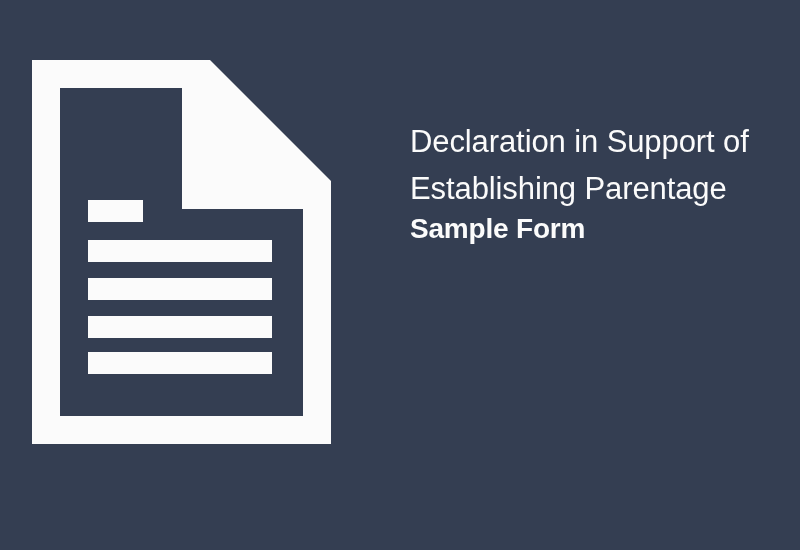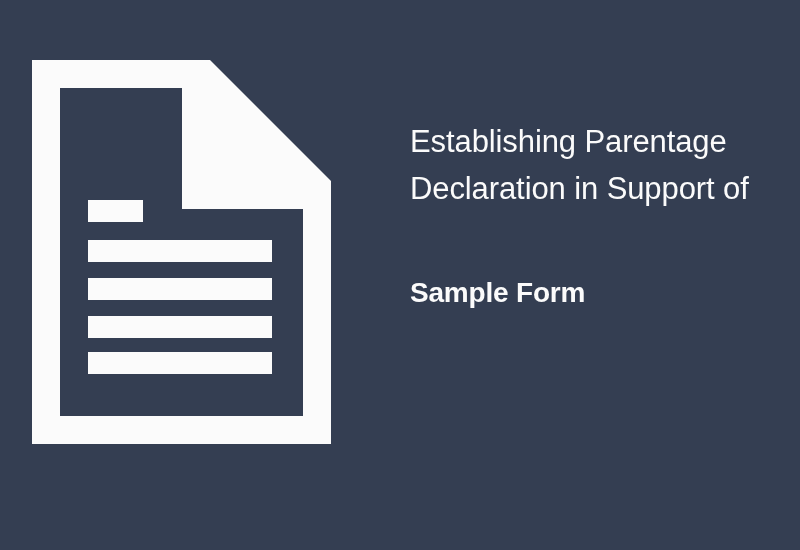--- a/index.html
+++ b/index.html
@@ -51,21 +51,20 @@
     letter-spacing: -0.1px;
     white-space: nowrap;
   }
   #subtitle {
     color: #fbfbfb;
     font-family: "Liberation Sans", sans-serif;
     font-size: 28px;
     font-weight: 700;
     line-height: 34px;
     letter-spacing: -0.2px;
-    margin-top: 64px;
     white-space: nowrap;
   }
 </style>
 </head>
 <body>
 
 <div id="slide">
 
   <div id="doc-icon">
     <svg viewBox="0 0 299 384" xmlns="http://www.w3.org/2000/svg" aria-hidden="true">
@@ -77,18 +76,18 @@
 
       <rect x="56" y="140" width="55" height="22" fill="#fbfbfb"></rect>
       <rect x="56" y="180" width="184" height="22" fill="#fbfbfb"></rect>
       <rect x="56" y="218" width="184" height="22" fill="#fbfbfb"></rect>
       <rect x="56" y="256" width="184" height="22" fill="#fbfbfb"></rect>
       <rect x="56" y="292" width="184" height="22" fill="#fbfbfb"></rect>
     </svg>
   </div>
 
   <div id="text-block">
+    <div class="title-line">Declaration in Support of</div>
     <div class="title-line">Establishing Parentage</div>
-    <div class="title-line">Declaration in Support of</div>
     <div id="subtitle">Sample Form</div>
   </div>
 
 </div>
 
 </body></html>

